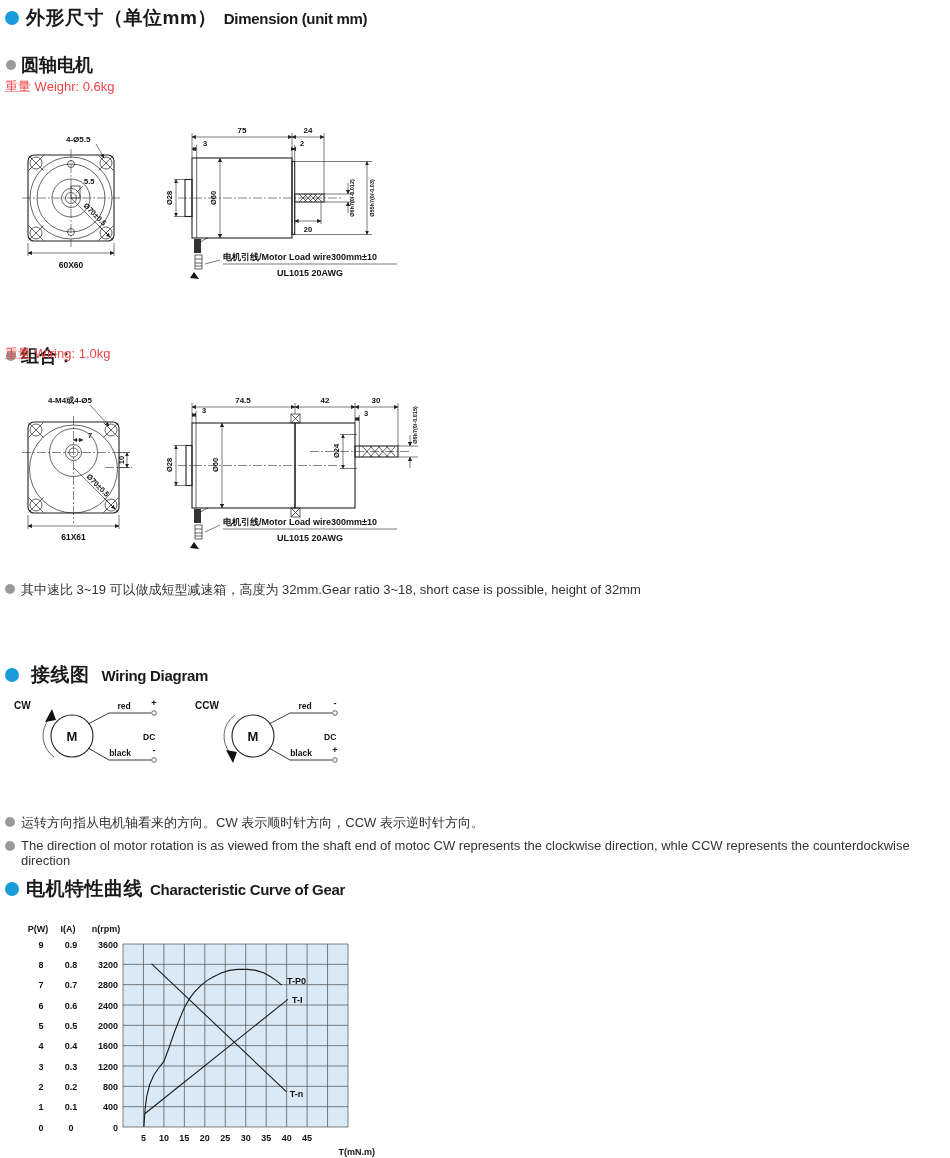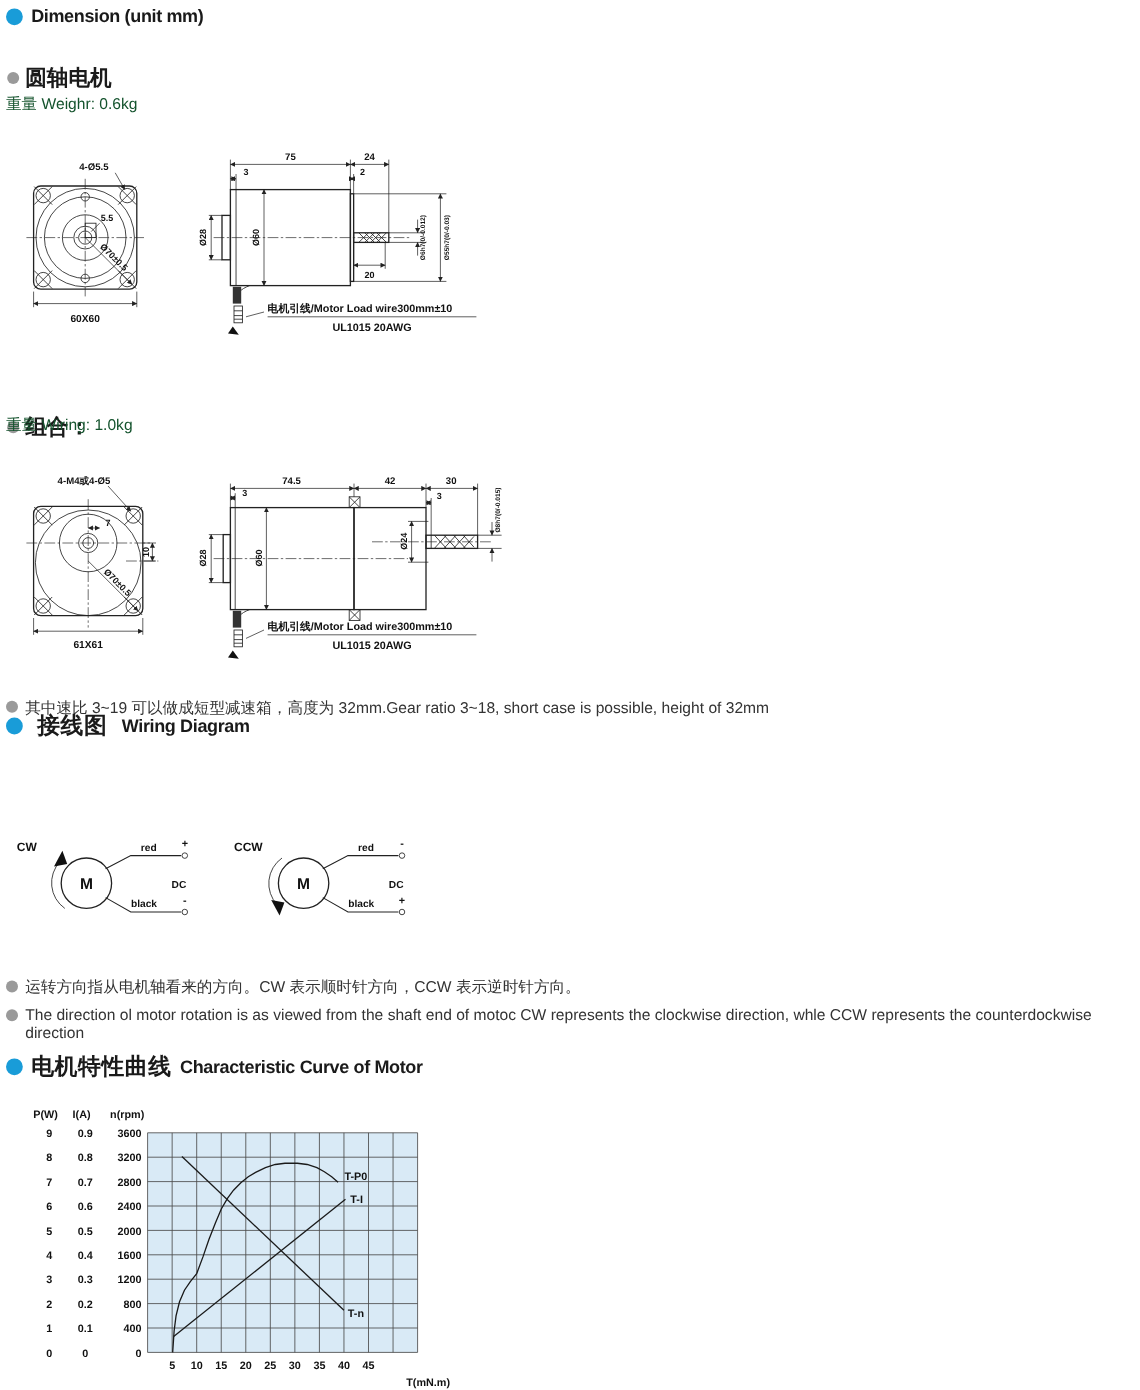--- a/index.html
+++ b/index.html
@@ -5,41 +5,42 @@
   html,body{margin:0;padding:0;background:#fff;}
   #page{position:relative;width:950px;height:1158px;background:#fff;font-family:"Liberation Sans",sans-serif;color:#1a1a1a;overflow:hidden;}
   .abs{position:absolute;}
   .secrow{display:flex;align-items:center;gap:7px;}
   .dot-blue{width:14px;height:14px;border-radius:50%;background:#199cd8;flex:0 0 auto;}
   .dot-gray{width:10px;height:10px;border-radius:50%;background:#9a9a9a;flex:0 0 auto;}
   .h1cn{font-size:19px;font-weight:bold;letter-spacing:.5px;}
   .h1en{font-size:15px;font-weight:bold;letter-spacing:-.3px;}
   .subcn{font-size:18px;font-weight:bold;}
   .subrest{font-size:14px;font-weight:normal;}
-  .body13{font-size:13px;color:#14532d;}
+  .body13{font-size:13px;color:#ef4444;}
   .note{display:flex;align-items:flex-start;gap:6px;font-size:13px;color:#333;}
   .note .dot-gray{margin-top:3px;}
   
   svg text{fill:#111;font-family:"Liberation Sans",sans-serif;font-weight:600;}
   .ln{stroke:#222;stroke-width:1.1;fill:none;}
   .thin{stroke:#222;stroke-width:.7;fill:none;}
   .dim{stroke:#222;stroke-width:.6;fill:none;}
   .cl{stroke:#222;stroke-width:.55;fill:none;stroke-dasharray:9 2 2 2;}
   .t8{font-size:8px;}  .t75{font-size:7.5px;} .t85{font-size:8.5px;}
   .t55{font-size:5.5px;} .t9{font-size:9px;} .t10{font-size:10px;} .t13{font-size:13px;}
   .wire2{stroke:#222;stroke-width:.9;fill:none;}
   .ct{font-size:9px;font-weight:600;fill:#111;}
 </style>
 </head>
 <body>
 
 <div id="page">
 
   <div class="abs secrow" style="left:5px;top:5px;">
     <span class="dot-blue"></span>
+    <span class="h1cn">外形尺寸（单位mm）</span>
     <span class="h1en">Dimension (unit mm)</span>
   </div>
 
   <div class="abs secrow" style="left:6px;top:53px;gap:5px;">
     <span class="dot-gray"></span>
     <span class="subcn">圆轴电机</span>
   </div>
   <div class="abs body13" style="left:5px;top:78px;">重量 Weighr: 0.6kg</div>
 
   <svg class="abs" style="left:10px;top:113px;" width="430" height="180" viewBox="0 0 430 180">
@@ -249,21 +250,21 @@
     </g>
   </svg>
 
   <div class="abs note" style="left:5px;top:581px;width:900px;">
     <span class="dot-gray"></span>
     <span>
       <span>其中速比 3~19 可以做成短型减速箱，高度为 32mm.</span><span>Gear ratio 3~18, short case is possible, height of 32mm</span>
     </span>
   </div>
 
-  <div class="abs secrow" style="left:5px;top:592px;gap:12px;">
+  <div class="abs secrow" style="left:5px;top:662px;gap:12px;">
     <span class="dot-blue"></span>
     <span class="h1cn">接线图</span>
     <span class="h1en">Wiring Diagram</span>
   </div>
 
   <svg class="abs" style="left:12px;top:696px;" width="165" height="82" viewBox="0 0 165 82">
     <text x="2" y="13" class="t10">CW</text>
     <circle cx="60" cy="40" r="21" class="ln"></circle>
     <text x="60" y="45" text-anchor="middle" class="t13">M</text>
     <path d="M42,61 A26,26 0 0 1 38,22" class="thin"></path>
@@ -301,21 +302,21 @@
     <span>运转方向指从电机轴看来的方向。CW 表示顺时针方向，CCW 表示逆时针方向。</span>
   </div>
   <div class="abs note" style="left:5px;top:838px;width:940px;">
     <span class="dot-gray"></span>
     <span>The direction ol motor rotation is as viewed from the shaft end of motoc CW represents the clockwise direction, whle CCW represents the counterdockwise direction</span>
   </div>
 
   <div class="abs secrow" style="left:5px;top:876px;">
     <span class="dot-blue"></span>
     <span class="h1cn">电机特性曲线</span>
-    <span class="h1en">Characteristic Curve of Motor</span>
+    <span class="h1en">Characteristic Curve of Gear</span>
   </div>
 
   <svg id="curve-svg" class="abs" style="left:16px;top:910px;" width="392" height="250" viewBox="0 0 392 250">
       <rect x="107" y="34" width="225" height="183" fill="#d9eaf6"></rect>
       <line x1="107" y1="34" x2="107" y2="217" stroke="#4a4a4a" stroke-width="0.7"></line>
       <line x1="127.45454545454545" y1="34" x2="127.45454545454545" y2="217" stroke="#4a4a4a" stroke-width="0.7"></line>
       <line x1="147.9090909090909" y1="34" x2="147.9090909090909" y2="217" stroke="#4a4a4a" stroke-width="0.7"></line>
       <line x1="168.36363636363637" y1="34" x2="168.36363636363637" y2="217" stroke="#4a4a4a" stroke-width="0.7"></line>
       <line x1="188.8181818181818" y1="34" x2="188.8181818181818" y2="217" stroke="#4a4a4a" stroke-width="0.7"></line>
       <line x1="209.27272727272725" y1="34" x2="209.27272727272725" y2="217" stroke="#4a4a4a" stroke-width="0.7"></line>

